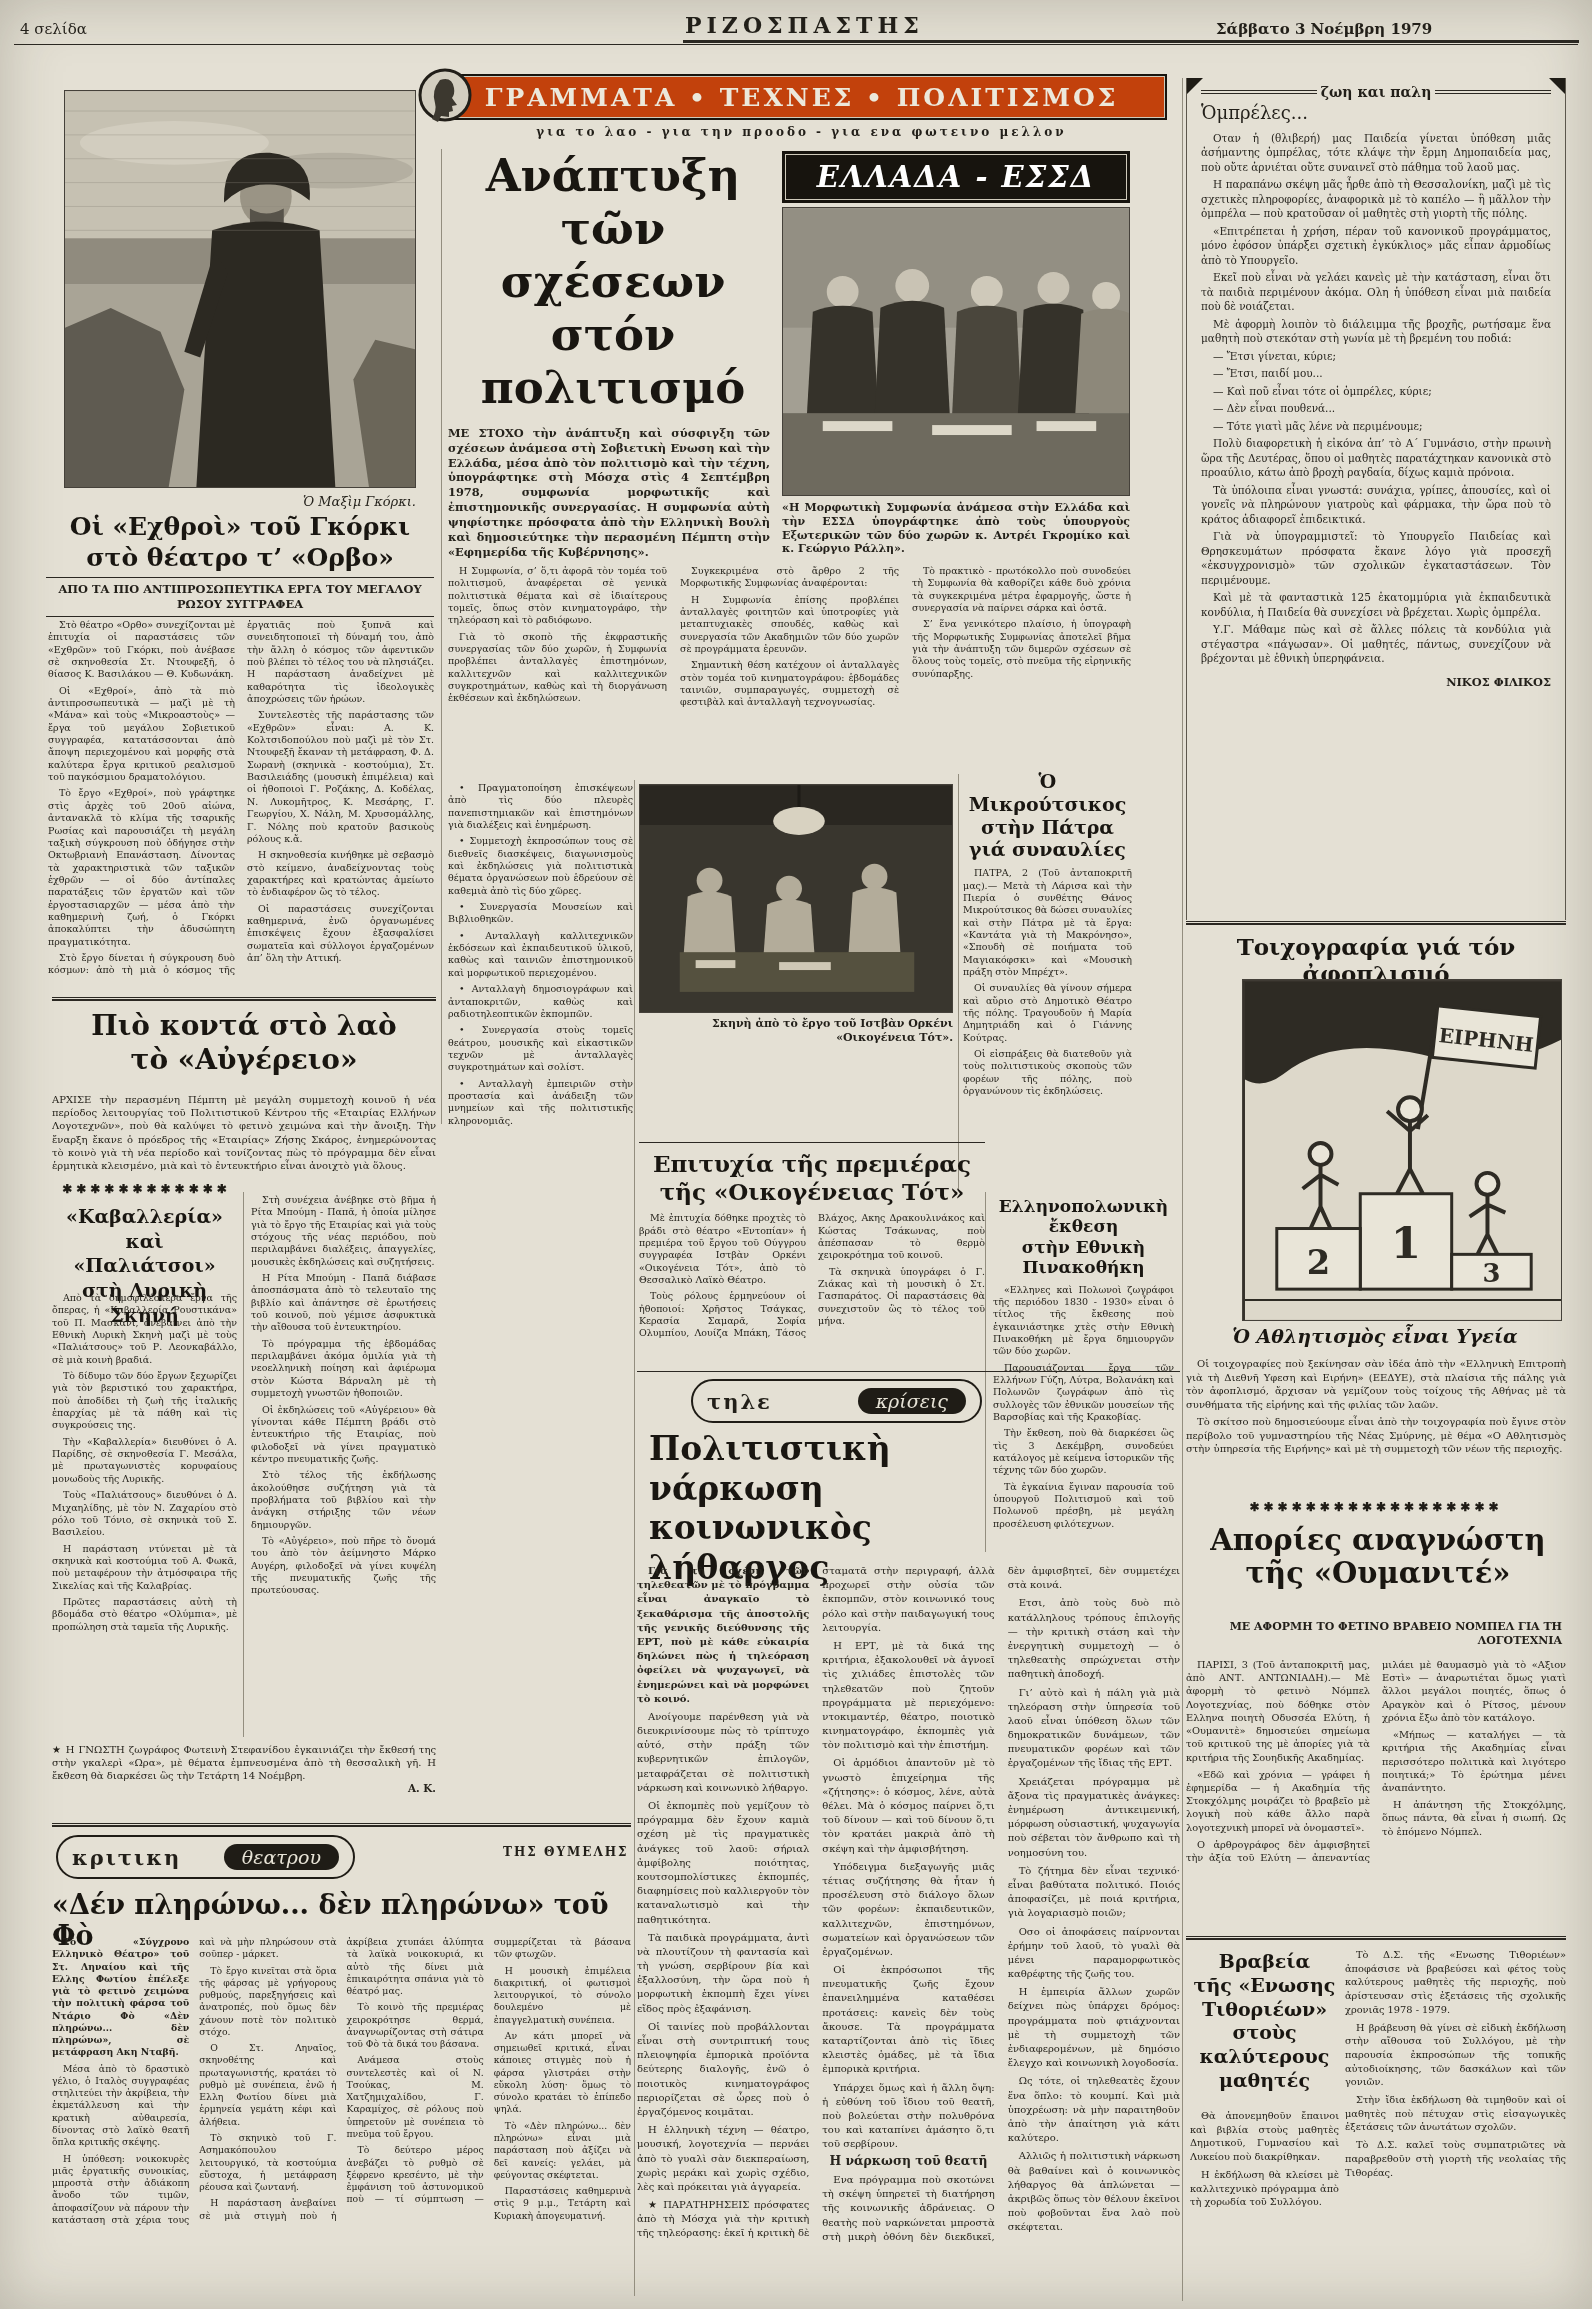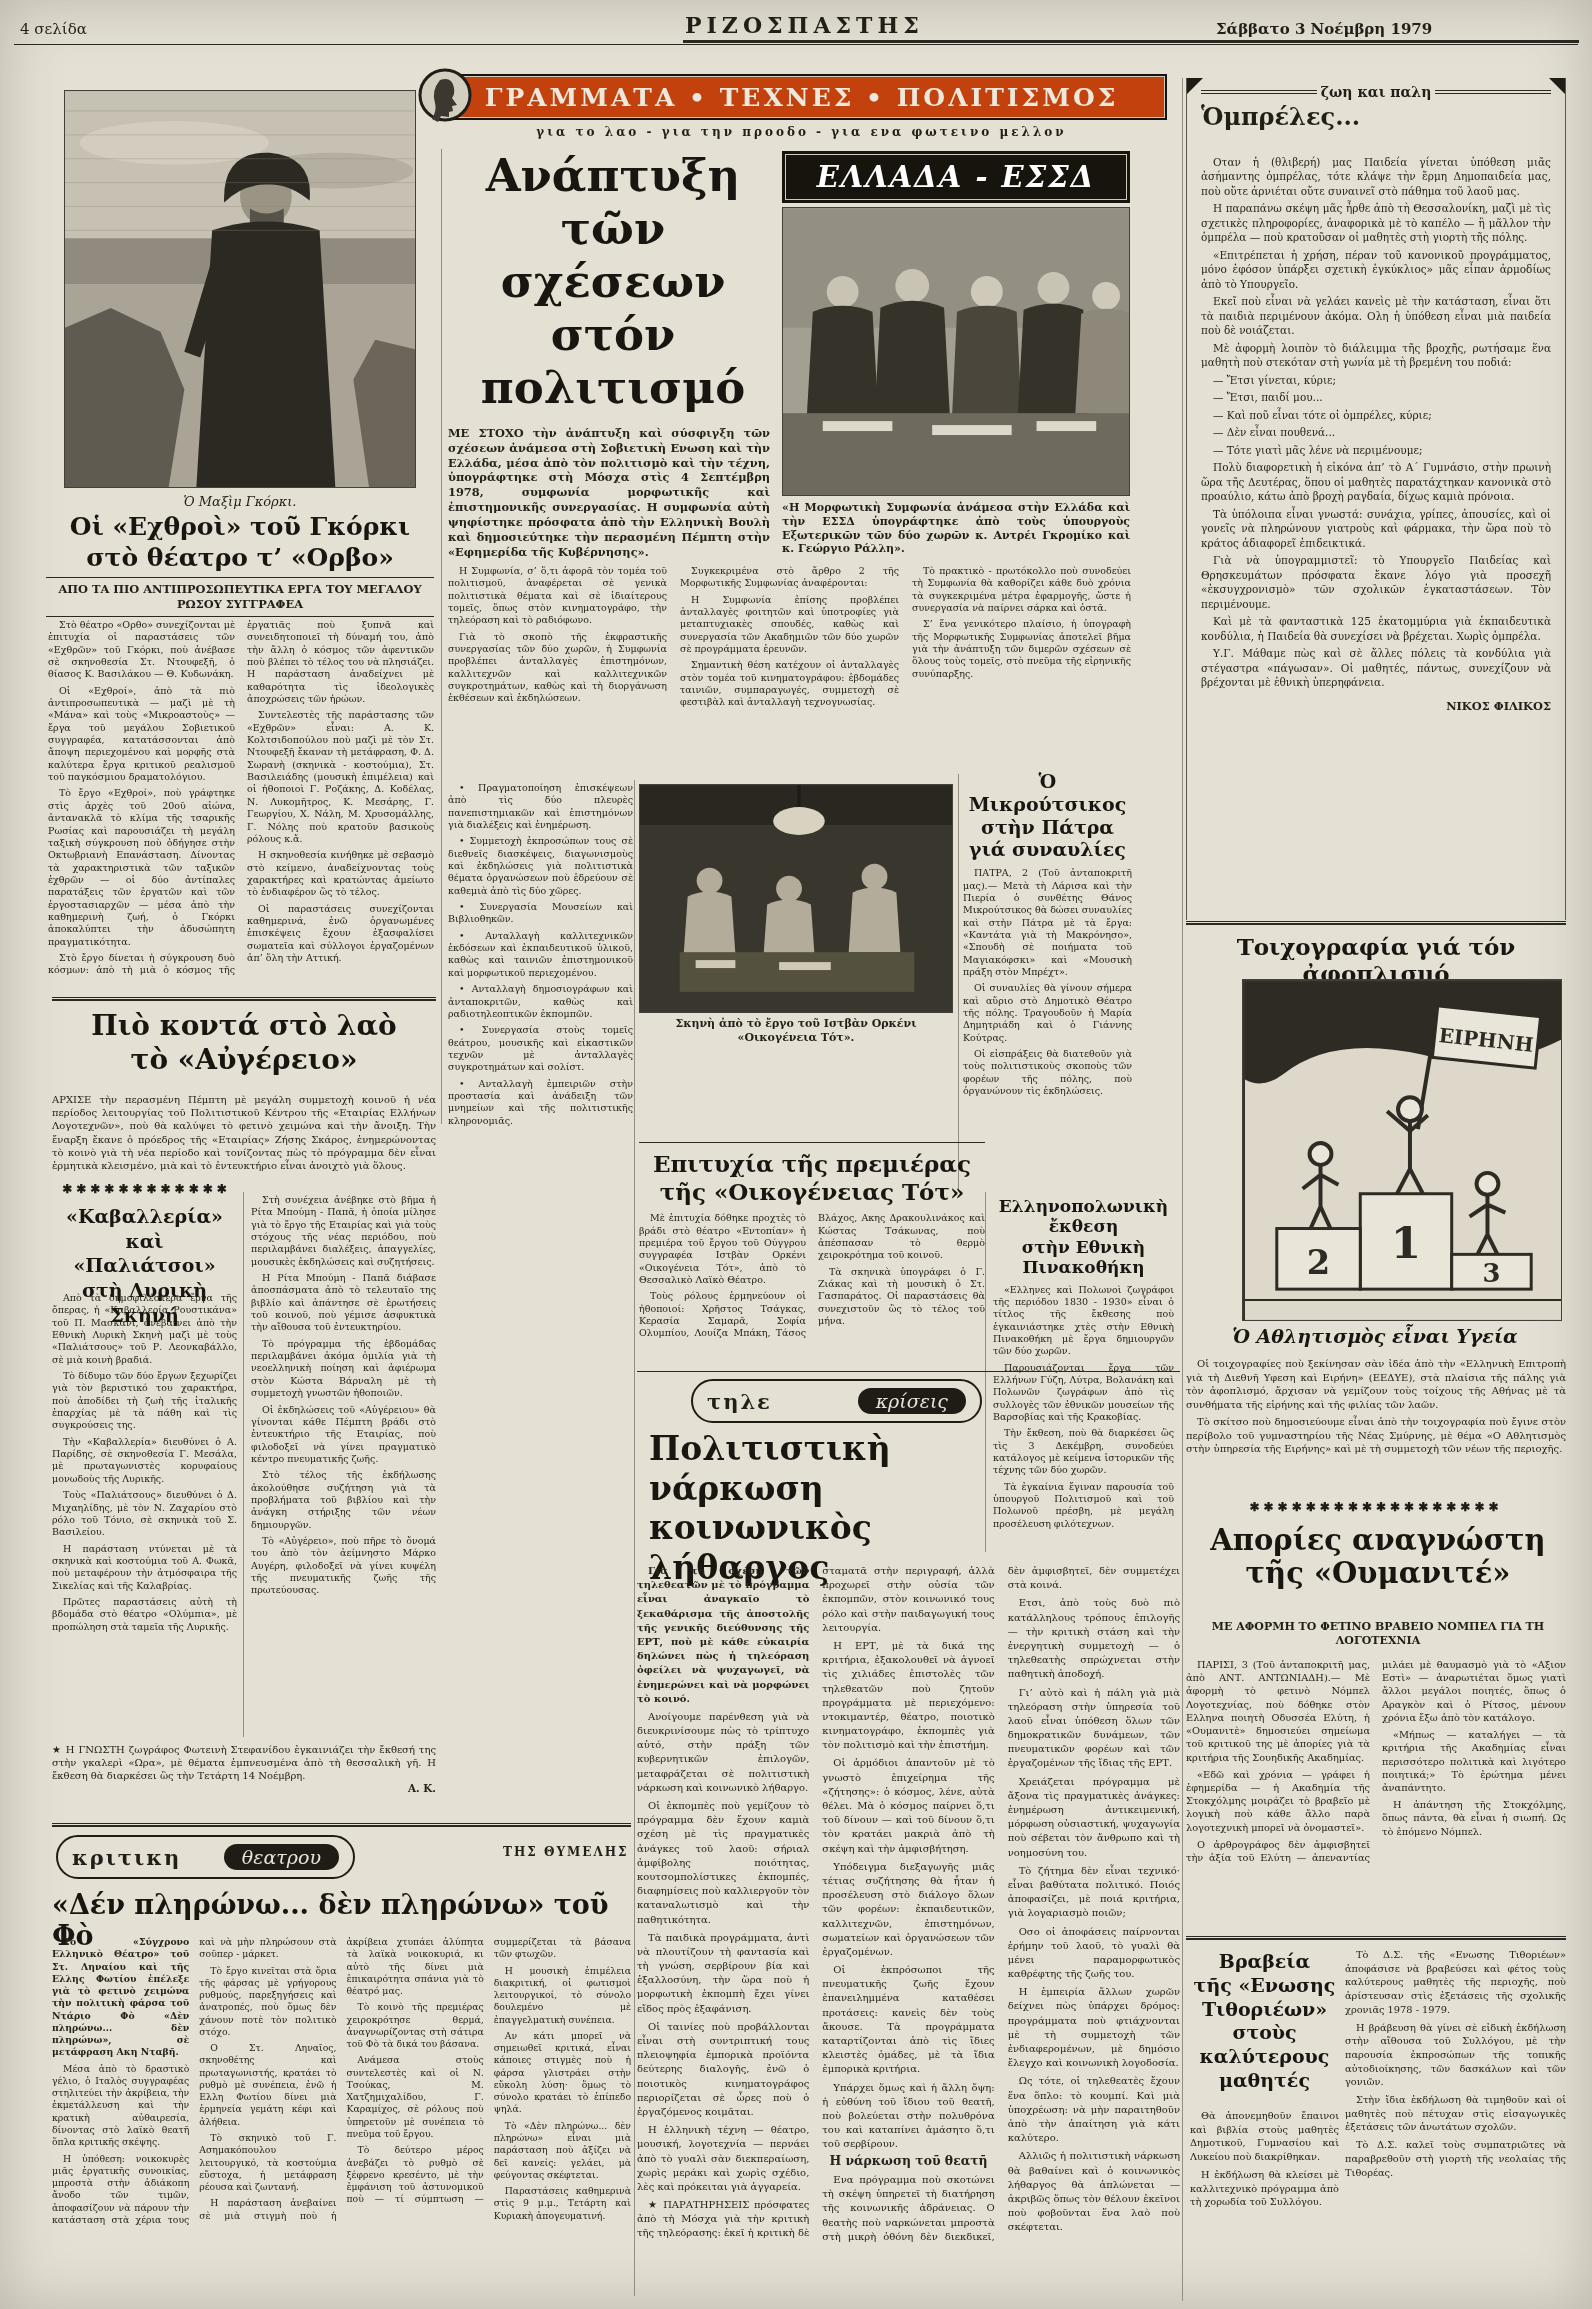--- a/index.html
+++ b/index.html
@@ -10,21 +10,21 @@
   .abs{position:absolute}
   .rule{position:absolute;background:#2b2822}
   .dblrule{position:absolute;height:4px;border-top:1px solid #2b2822;border-bottom:2px solid #2b2822}
   .vrule{position:absolute;width:1px;background:#938e7f}
   .headline{font-weight:bold;color:#191611;white-space:pre-line}
   .bt{font-size:9.5px;line-height:1.3;text-align:justify;overflow:hidden;color:#26231c}
   .bt p{margin:0 0 4px;text-indent:11px}
   .c2{column-count:2;column-gap:12px}
   .c3{column-count:3;column-gap:13px}
   .c4{column-count:4;column-gap:10px}
-  .caption{font-weight:bold;text-align:center;line-height:1.25}
+  .caption{font-weight:bold;text-align:right;line-height:1.25}
   .photo{position:absolute;border:1px solid #45413a;background:#a6a296;overflow:hidden}
   .topbar-txt{position:absolute;font-size:15px}
   .masthead{position:absolute;font-size:22px;font-weight:bold;letter-spacing:5px}
   .banner{position:absolute;left:436px;top:74px;width:731px;height:46px;background:#c2410c;color:#ece8db;
           display:flex;align-items:center;justify-content:center;font-size:25px;font-weight:bold;letter-spacing:3px;
           box-shadow:inset 0 0 0 2px #17140e,inset 0 0 0 3px #cfcaba}
   .banner-sub{position:absolute;left:436px;top:125px;width:731px;text-align:center;font-size:12px;letter-spacing:3px;font-weight:bold}
   .kicker{position:absolute;left:782px;top:151px;width:348px;height:52px;background:#17140e;color:#ffffff;
           display:flex;align-items:center;justify-content:center;font-size:29px;font-weight:bold;font-style:italic;letter-spacing:2px;
           box-shadow:inset 0 0 0 3px #17140e,inset 0 0 0 4px #cfcaba}
@@ -33,21 +33,21 @@
   .badge .plain{font-weight:bold;letter-spacing:2px;font-size:21px}
   .badge .pill{background:#1f1c16;color:#e7e3d6;font-style:italic;font-weight:normal;border-radius:20px;padding:2px 18px;font-size:19px}
   .stars{position:absolute;text-align:center;letter-spacing:4px;font-size:12px;color:#1f1c16;font-weight:bold}
   .zoi{position:absolute;left:1186px;top:78px;width:380px;height:842px;border-left:1px solid #5c574c;border-right:1px solid #5c574c;
        padding:6px 14px;overflow:hidden}
   .zoi .corner{position:absolute;width:0;height:0;border-top:16px solid #1f1c16}
   .zoi .cl{top:0;left:0;border-right:16px solid transparent}
   .zoi .cr{top:0;right:0;border-left:16px solid transparent}
   .zoi-head{display:flex;align-items:center;gap:4px;font-weight:bold;font-size:14px;}
   .zoi-head .ln{flex:1;height:4px;border-top:1px solid #2b2822;border-bottom:1px solid #2b2822}
-  .zoi-title{font-size:24px;font-weight:bold;margin:2px 0 24px}
+  .zoi-title{font-size:18px;font-weight:normal;margin:2px 0 8px}
   .zoi p{font-size:10.5px;line-height:1.38;text-align:justify;text-indent:12px;margin-bottom:3px}
   .zoi .sig{text-align:right;font-weight:bold;font-size:11.4px;margin-top:10px}
   .subhead-box{position:absolute;border-top:1px solid #2b2822;border-bottom:1px solid #2b2822;padding:4px 6px;
                font-size:11.4px;font-weight:bold;text-align:center;line-height:1.3}
   .inline-sub{font-weight:bold;font-size:12.4px;text-align:center;margin:6px 0;text-indent:0 !important}
   .fo-body>div:first-child p:first-child,.tile-body>div:first-child p:first-child{font-weight:bold}
   .note-sig{text-align:right;font-weight:bold;font-size:10.4px}
 </style>
 </head>
 <body>

